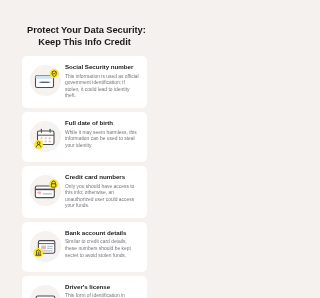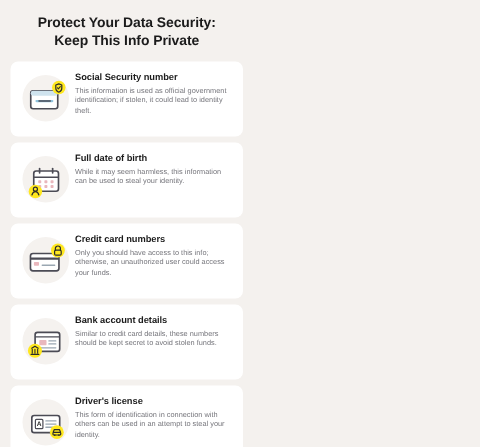--- a/index.html
+++ b/index.html
@@ -13,21 +13,21 @@
     background: #f4f1ee;
     font-family: "Liberation Sans", sans-serif;
     -webkit-font-smoothing: antialiased;
     overflow: hidden;
   }
 
   .page {
     width: 169px;
     height: 298px;
     background: #f4f1ee;
-    padding: 1px;
+    padding: 16px;
     position: relative;
   }
 
   .page-title {
     text-align: center;
     font-size: 9.3px;
     line-height: 11.6px;
     font-weight: bold;
     color: #1b1b1b;
     letter-spacing: -0.05px;
@@ -99,21 +99,21 @@
     letter-spacing: 0.01px;
   }
 </style>
 </head>
 <body>
 
 <div class="page">
 
   <div class="page-title">
     <span class="tl">Protect Your Data Security:</span>
-    <span class="tl">Keep This Info Private</span>
+    <span class="tl">Keep This Info Credit</span>
   </div>
 
   <div class="card-list">
 
     <div class="card">
       <div class="icon-wrap">
         <div class="icon-disc"></div>
         <svg class="glyph" viewBox="0 0 34 34">
           <rect x="6.5" y="11.5" width="18" height="12" rx="1.6" fill="#ffffff" stroke="#4b4b55" stroke-width="1.1"></rect>
           <rect x="6.5" y="11.5" width="18" height="3.3" rx="1.6" fill="#cfe3ee"></rect>

